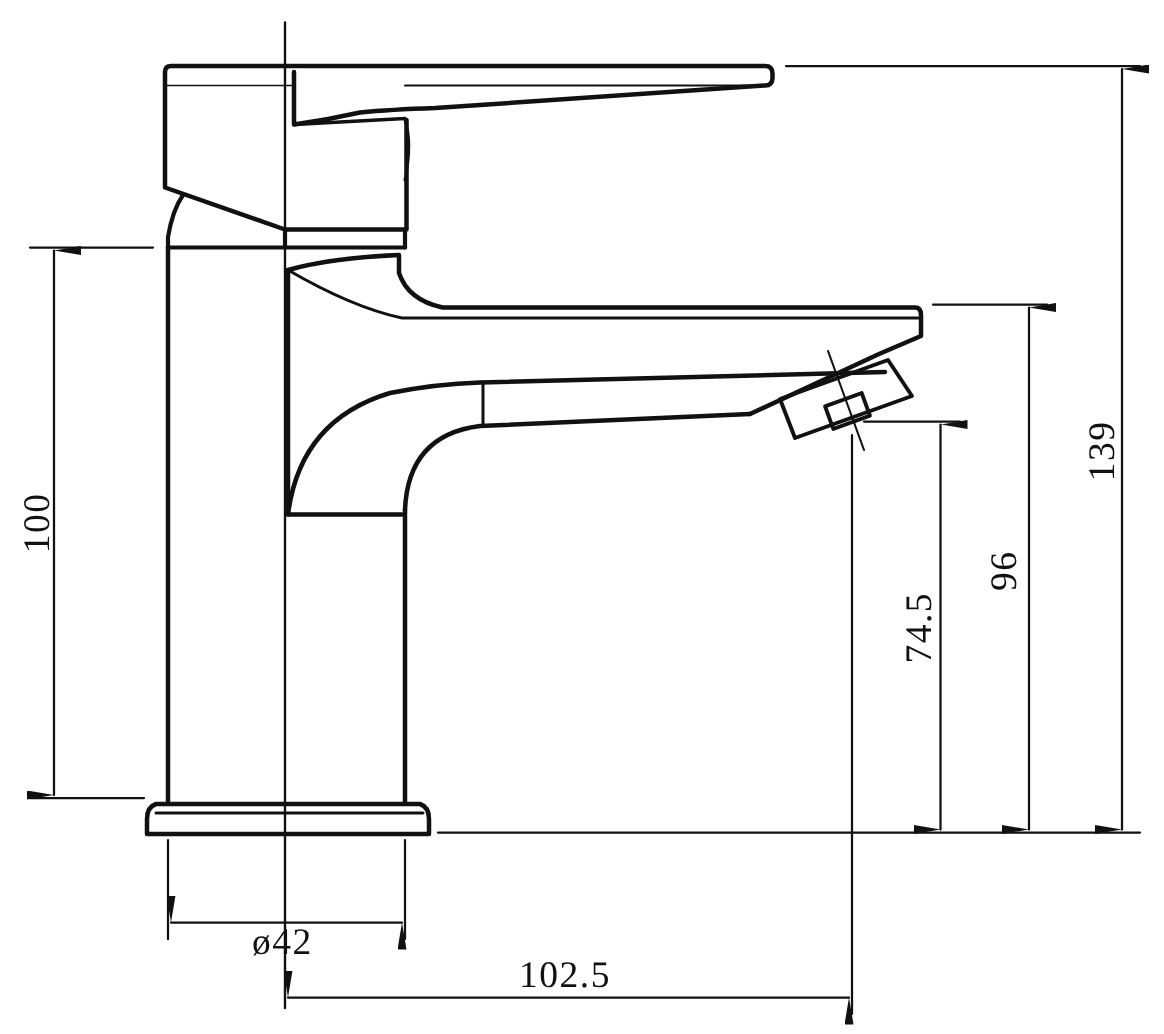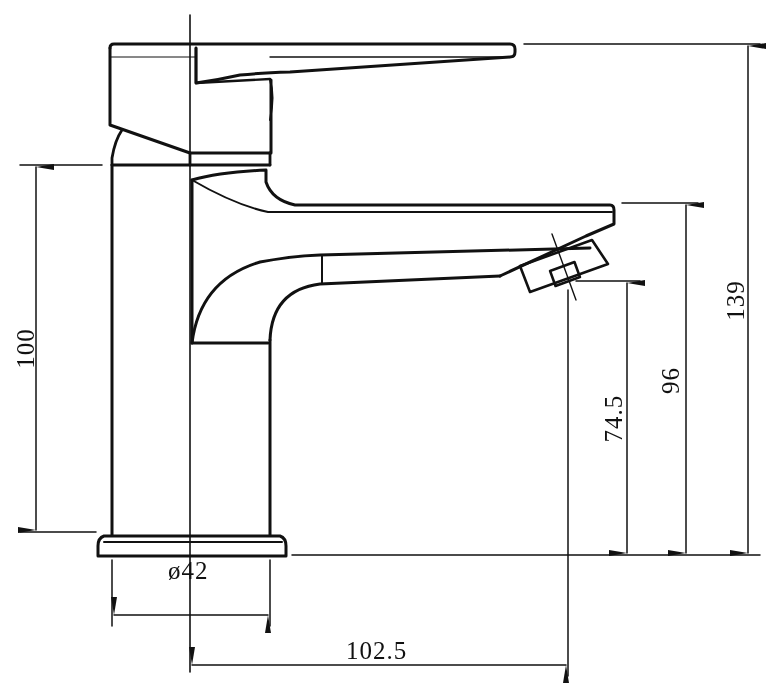--- a/index.html
+++ b/index.html
@@ -81,15 +81,15 @@
         <line x1="114" y1="615" x2="268" y2="615" marker-start="url(#arr)" marker-end="url(#arr)"></line>
         <line x1="192" y1="665" x2="566" y2="665" marker-start="url(#arr)" marker-end="url(#arr)"></line>
       </g>
     </g>
   </svg>
 
   <div class="lbl v" style="left:2px; top:336px; width:46px; text-align:center;">100</div>
   <div class="lbl v" style="left:583px; top:406px; width:60px; text-align:center;">74.5</div>
   <div class="lbl v" style="left:650px; top:368px; width:40px; text-align:center;">96</div>
   <div class="lbl v" style="left:712px; top:288px; width:46px; text-align:center;">139</div>
-  <div class="lbl" style="left:168px; top:558px;">ø42</div>
+  <div class="lbl" style="left:168px; top:616px;">ø42</div>
   <div class="lbl" style="left:346px; top:638px;">102.5</div>
 </div>
 
 </body></html>

